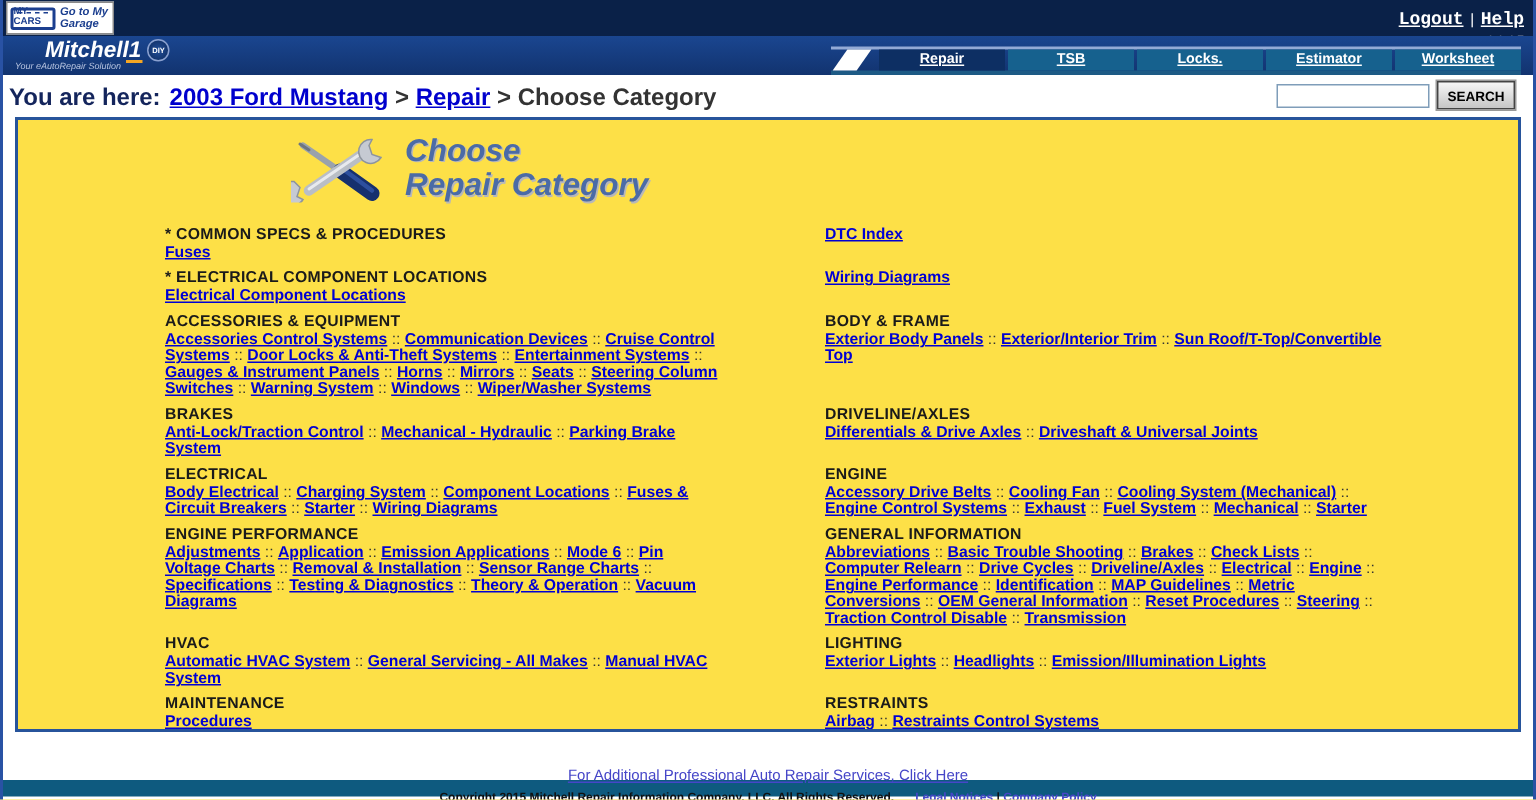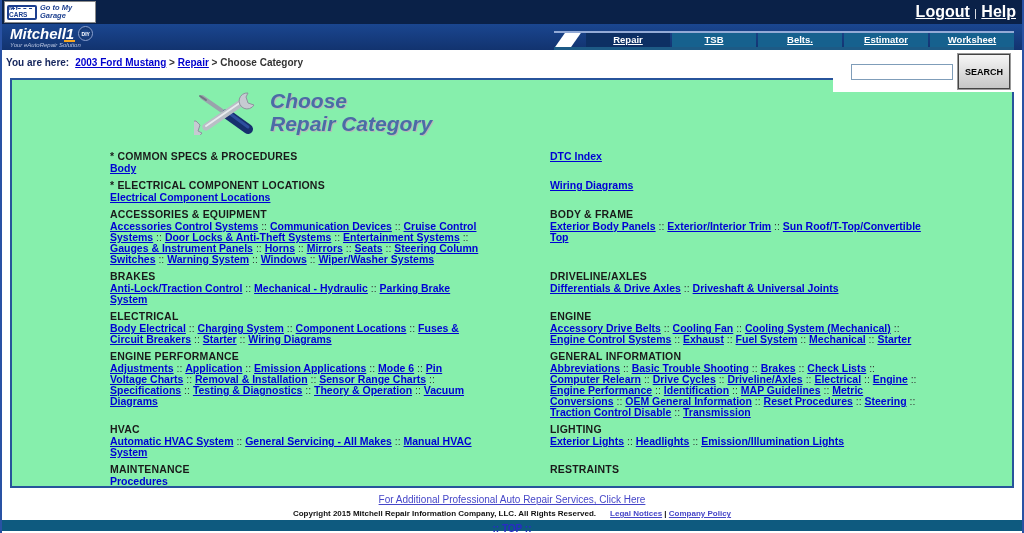--- a/index.html
+++ b/index.html
@@ -7,77 +7,77 @@
   body {
     width:1024px; height:533px; overflow:hidden; background:#fff;
     font-family:"Liberation Sans", sans-serif;
     border-left:2px solid #2952a4; border-right:2px solid #2952a4;
     position:relative;
   }
   a { cursor:pointer; }
 
   
   .topbar { height:24px; background:#0a2148; position:relative; }
-  .mycars-btn { position:absolute; left:2px; top:1px; width:92px; height:22px; background:#fff;
+  .mycars-btn { position:absolute; left:2px; top:1px; width:72px; height:22px; background:#fff;
     border:1px solid #8a8a8a; display:flex; align-items:center; gap:3px; padding:1px 2px; cursor:pointer; }
   .plate { width:30px; height:15px; border:2px solid #1c3f8f; border-radius:2px; font-size:6.5px; font-weight:bold;
     color:#1c3f8f; display:flex; align-items:flex-end; justify-content:center; line-height:7px; position:relative; flex:none; }
   .plate::before { content:""; position:absolute; top:1px; left:3px; right:3px; border-top:1px dashed #1c3f8f; }
   .go-garage { font-size:7.5px; font-style:italic; font-weight:bold; color:#1c3f8f; line-height:8px; }
   .top-right { position:absolute; right:6px; top:3px; text-align:right; }
-  .top-links a { color:#fff; font-size:16px; font-weight:bold; text-decoration:underline; }
+  .top-links a { color:#fff; font-size:12px; font-weight:bold; text-decoration:underline;font-family:Liberation Mono, monospace; }
   .top-links .pipe { color:#fff; font-size:10px; }
   .version { color:#cdd6ea; font-size:8px; margin-top:1px; }
 
   
   .logobar { height:26px; background:linear-gradient(#1a4690,#12336f); position:relative; }
   .logo { position:absolute; left:8px; top:2px; cursor:pointer; }
-  .logo-row { display:flex; align-items:center; }
+  .logo-row { display:flex; align-items:center;margin-left:20px; }
   .logo-name { color:#fff; font-size:15px; font-weight:bold; font-style:italic; position:relative; line-height:15px; }
   .logo-name::after { content:""; position:absolute; right:-1px; bottom:-1px; width:11px; height:2px; background:#f5a623; }
   .logo-badge { width:15px; height:15px; border-radius:50%; background:radial-gradient(#234f9a,#0d2a5c);
     border:1px solid #8aa0cf; color:#fff; font-size:5px; font-weight:bold; text-align:center; line-height:14px;
     margin-left:4px; font-style:normal; flex:none; }
   .logo-tagline { color:#b7c4e0; font-size:6px; font-style:italic; margin-top:1px; }
 
   .navtabs-wrap { position:absolute; right:8px; bottom:0; display:flex; align-items:stretch;
     border-top:2px solid #93aad6; border-bottom:3px solid #1d5a85; height:19px; }
   .diag { width:16px; background:#fff; transform:skewX(-35deg); margin:0 8px 0 6px; }
   .tab { width:84px; height:14px; line-height:14px; text-align:center; color:#fff; font-size:9.5px; font-weight:bold;
     text-decoration:underline; background:#16618e; margin-left:2px; }
   .tab-active { background:#0d2f63; }
 
   
   .crumbrow { height:26px; background:#fff; position:relative; }
-  .breadcrumb { padding:7px 0 0 4px; font-size:10px; color:#333; }
+  .breadcrumb { padding:7px 0 0 4px; font-size:16px; color:#333; }
   .crumb-prefix { color:#14255c; font-weight:bold; margin-right:6px; }
   .crumb-link { color:#0000cd; font-weight:bold; text-decoration:underline; }
   .crumb-sep { color:#333; font-weight:bold; }
   .crumb-current { color:#333; font-weight:bold; }
   .search-box { position:absolute; right:8px; top:1px; background:#fff; padding:3px 4px 3px 18px;
     display:flex; gap:5px; align-items:center; }
   .search-input { width:102px; height:16px; border:1px solid #7f9db9; font-size:10px; padding:0 2px; }
-  .search-btn { height:35px; font-size:9px; font-weight:bold; color:#000;
+  .search-btn { height:19px; font-size:9px; font-weight:bold; color:#000;
     background:linear-gradient(#f6f6f6,#c6c6c6); border:1px solid #444; padding:0 6px; outline:1px solid #999; }
 
   
-  .content { margin:2px 8px 0; border:2px solid #27549b; background:#86efac; height:410px; overflow:hidden; }
+  .content { margin:2px 8px 0; border:2px solid #27549b; background:#fde047; height:410px; overflow:hidden; }
   .banner { margin:9px 0 0 182px; display:flex; gap:14px; align-items:flex-start; height:50px; }
   .banner-icon { flex:none; }
   .banner-title { font-size:21px; font-weight:bold; font-style:italic; color:#4b6ba6; line-height:23px;
     text-shadow:1px 1px 0 #b8b8b8; }
 
   .cat-grid { display:grid; grid-template-columns:372px 372px; column-gap:68px; row-gap:6px; padding:12px 0 0 98px; }
   .cat-title { font-size:10.5px; font-weight:bold; color:#1a1a1a; line-height:11px; margin-bottom:1px; letter-spacing:.2px; }
   .cat-links { font-size:10.5px; line-height:11px; }
   .cat-link { color:#0000d4; font-weight:bold; text-decoration:underline; }
   .sep { color:#333; }
 
   
-  .footer { text-align:center; height:32px; padding-top:1px; }
+  .footer { text-align:center; height:32px; padding-top:19px; }
   .services-link { font-size:10px; color:#4646c8; text-decoration:underline; }
   .copyright-line { font-size:8px; color:#111; margin-top:2px; font-weight:bold; }
   .legal-link { color:#4646c8; text-decoration:underline; font-weight:bold;text-align:right; }
   .legal-gap { margin-left:14px; }
   .top-link { font-size:10px; font-weight:bold; color:#2a2ac8; text-decoration:underline; display:inline-block; margin-top:1px; }
   .bottombar { height:11px; background:#0e5a7f; }
 </style>
 </head>
 <body>
 
@@ -104,21 +104,21 @@
       <span class="logo-name">Mitchell1</span>
       <span class="logo-badge">DIY</span>
     </div>
     <div class="logo-tagline">Your eAutoRepair Solution</div>
   </div>
   <div class="navtabs-wrap">
     <span class="diag"></span>
 
   <a class="tab tab-active" href="#">Repair</a>
       <a class="tab" href="#">TSB</a>
-      <a class="tab" href="#">Belts.</a>
+      <a class="tab" href="#">Locks.</a>
       <a class="tab" href="#">Estimator</a>
       <a class="tab" href="#">Worksheet</a>
     </div>
 </div>
 
 <div class="crumbrow">
   <div class="breadcrumb">
     <span class="crumb-prefix">You are here:</span><span><a class="crumb-link" href="#">2003 Ford Mustang</a><span class="crumb-sep"> &gt; </span><a class="crumb-link" href="#">Repair</a><span class="crumb-sep"> &gt; </span><span class="crumb-current">Choose Category</span></span>
   </div>
   <div class="search-box">
@@ -146,21 +146,21 @@
     <div class="banner-title">
       <div>Choose</div>
       <div>Repair Category</div>
     </div>
   </div>
 
   <div class="cat-grid">
 
   <div class="cat-cell">
         <div class="cat-title">* COMMON SPECS &amp; PROCEDURES</div>
-        <div class="cat-links"><a class="cat-link" href="#">Body</a></div>
+        <div class="cat-links"><a class="cat-link" href="#">Fuses</a></div>
       </div>
       <div class="cat-cell">
         <div class="cat-links"><a class="cat-link" href="#">DTC Index</a></div>
       </div>
       <div class="cat-cell">
         <div class="cat-title">* ELECTRICAL COMPONENT LOCATIONS</div>
         <div class="cat-links"><a class="cat-link" href="#">Electrical Component Locations</a></div>
       </div>
       <div class="cat-cell">
         <div class="cat-links"><a class="cat-link" href="#">Wiring Diagrams</a></div>
@@ -204,20 +204,21 @@
       <div class="cat-cell">
         <div class="cat-title">LIGHTING</div>
         <div class="cat-links"><a class="cat-link" href="#">Exterior Lights</a><span class="sep"> :: </span><a class="cat-link" href="#">Headlights</a><span class="sep"> :: </span><a class="cat-link" href="#">Emission/Illumination Lights</a></div>
       </div>
       <div class="cat-cell">
         <div class="cat-title">MAINTENANCE</div>
         <div class="cat-links"><a class="cat-link" href="#">Procedures</a></div>
       </div>
       <div class="cat-cell">
         <div class="cat-title">RESTRAINTS</div>
+        <div class="cat-links"><a class="cat-link" href="#">Airbag</a><span class="sep"> :: </span><a class="cat-link" href="#">Restraints Control Systems</a></div>
       </div>
     </div>
 </div>
 
 <div class="footer">
   <div><a href="#" class="services-link">For Additional Professional Auto Repair Services, Click Here</a></div>
   <div class="copyright-line">
     <span>Copyright 2015 Mitchell Repair Information Company, LLC.  All Rights Reserved.</span><span class="legal-gap"></span><a href="#" class="legal-link">Legal Notices</a>
     <span>|</span>
     <a href="#" class="legal-link">Company Policy</a>

